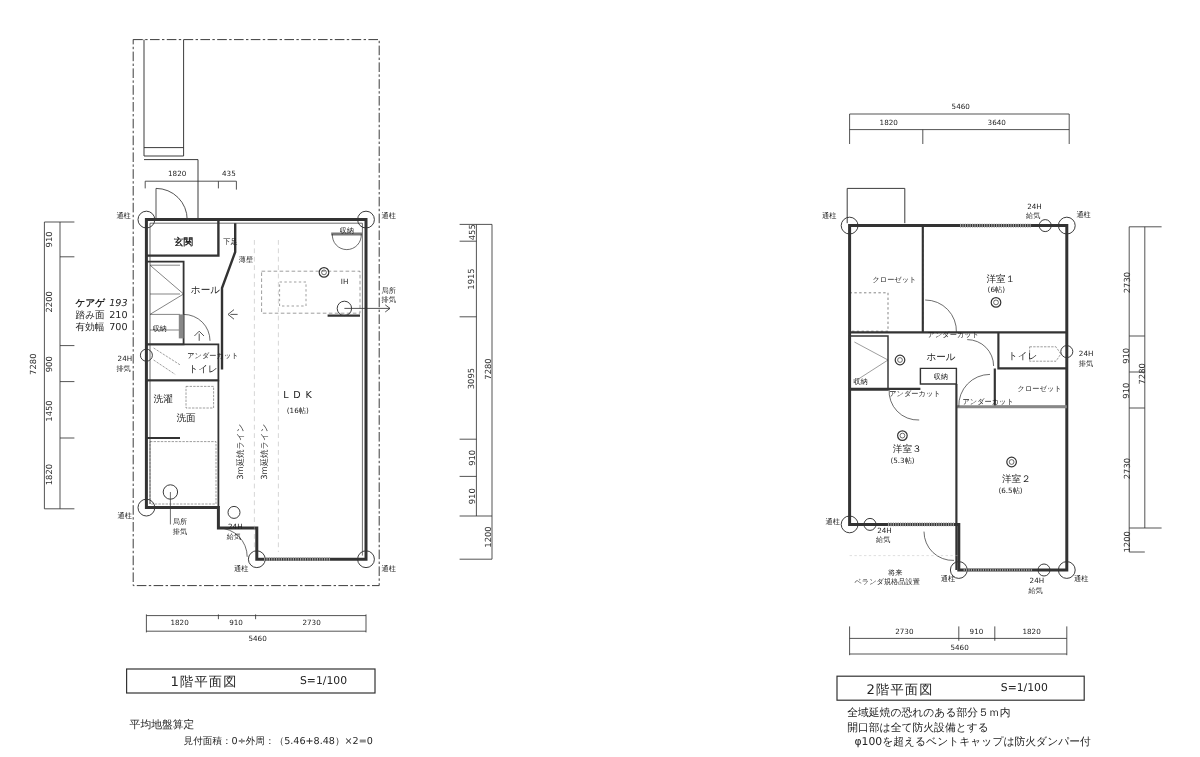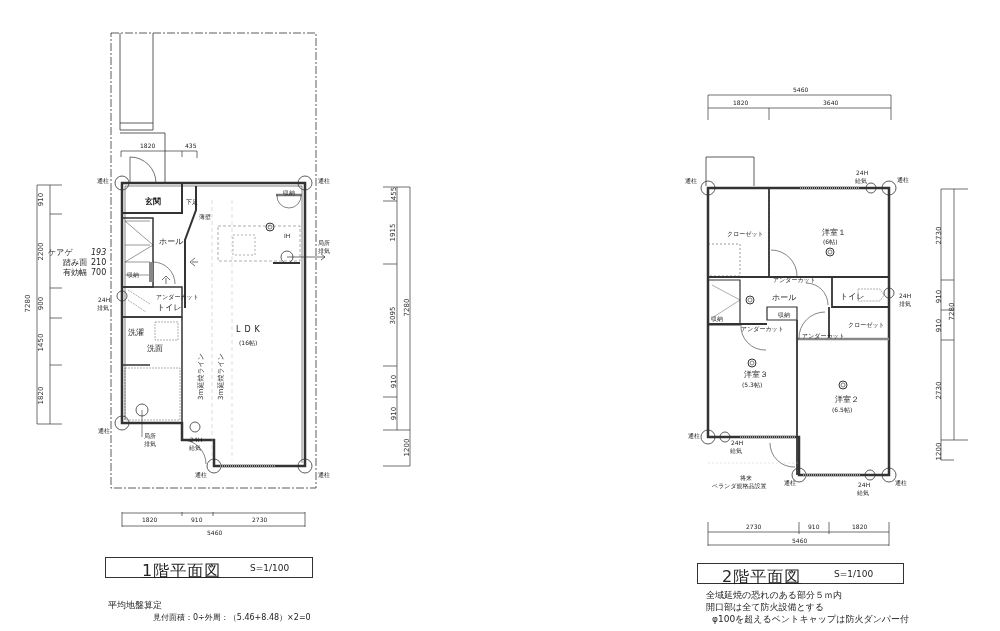--- a/index.html
+++ b/index.html
@@ -1,21 +1,21 @@
 <!DOCTYPE html>
 <html><head>
 <meta charset="utf-8">
 <style>
   html,body{margin:0;padding:0;background:#fff;}
   body{width:1000px;height:631px;position:relative;overflow:hidden;font-family:"DejaVu Sans",sans-serif;color:#222;}
   .txt{position:absolute;white-space:nowrap;font-size:8px;line-height:1;color:#222;}
   .vtxt{position:absolute;white-space:nowrap;font-size:7px;line-height:1;color:#333;transform:rotate(-90deg);transform-origin:center center;}
   .small{font-size:6px;}
   .title-box{position:absolute;border:1.5px solid #333;height:19px;background:#fff;}
-  .title-box .t{position:absolute;left:36px;top:3px;font-size:16px;letter-spacing:1px;text-decoration:underline;}
+  .title-box .t{position:absolute;left:36px;top:3px;font-size:11px;letter-spacing:1px;}
   .title-box .s{position:absolute;top:5px;font-size:9px;}
   .note{position:absolute;font-size:9px;white-space:nowrap;line-height:1.25;}
   svg{position:absolute;left:0;top:0;}
 </style>
 </head>
 <body>
 
 <svg width="1000" height="631">
   <g stroke="#333" fill="none" stroke-width="1">
 
@@ -183,21 +183,21 @@
 
   <span class="txt small" style="left:318px;top:240px;">局所</span>
   <span class="txt small" style="left:318px;top:248px;">排気</span>
   <span class="txt small" style="left:98px;top:297px;">24H</span>
   <span class="txt small" style="left:97px;top:305px;">排気</span>
   <span class="txt small" style="left:144px;top:433px;">局所</span>
   <span class="txt small" style="left:144px;top:441px;">排気</span>
   <span class="txt small" style="left:190px;top:437px;">24H</span>
   <span class="txt small" style="left:189px;top:445px;">給気</span>
 
-  <span class="txt" style="left:48px;top:249px;">ケアゲ</span>
+  <span class="txt" style="left:63px;top:249px;font-weight:bold;">ケアゲ</span>
   <span class="txt" style="left:91px;top:249px;font-style:italic;">193</span>
   <span class="txt" style="left:63px;top:259px;font-family:Liberation Serif, serif;">踏み面</span>
   <span class="txt" style="left:91px;top:259px;">210</span>
   <span class="txt" style="left:63px;top:269px;">有効幅</span>
   <span class="txt" style="left:91px;top:269px;">700</span>
 
   <span class="vtxt" style="left:35px;top:196px;">910</span>
   <span class="vtxt" style="left:33px;top:248px;">2200</span>
   <span class="vtxt" style="left:35px;top:300px;">900</span>
   <span class="vtxt" style="left:33px;top:339px;">1450</span>

